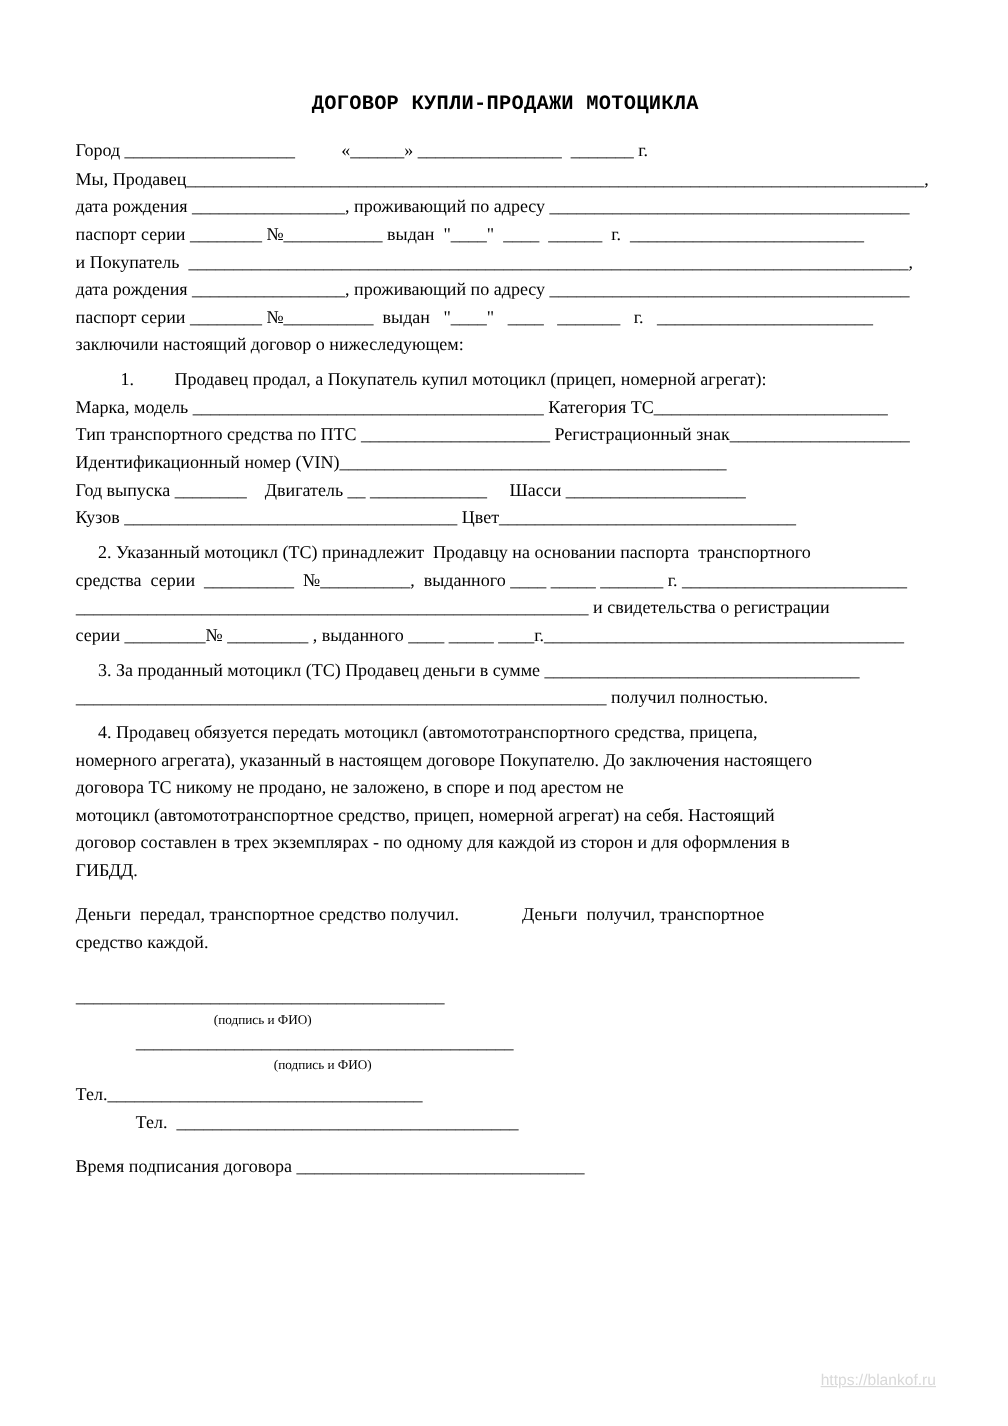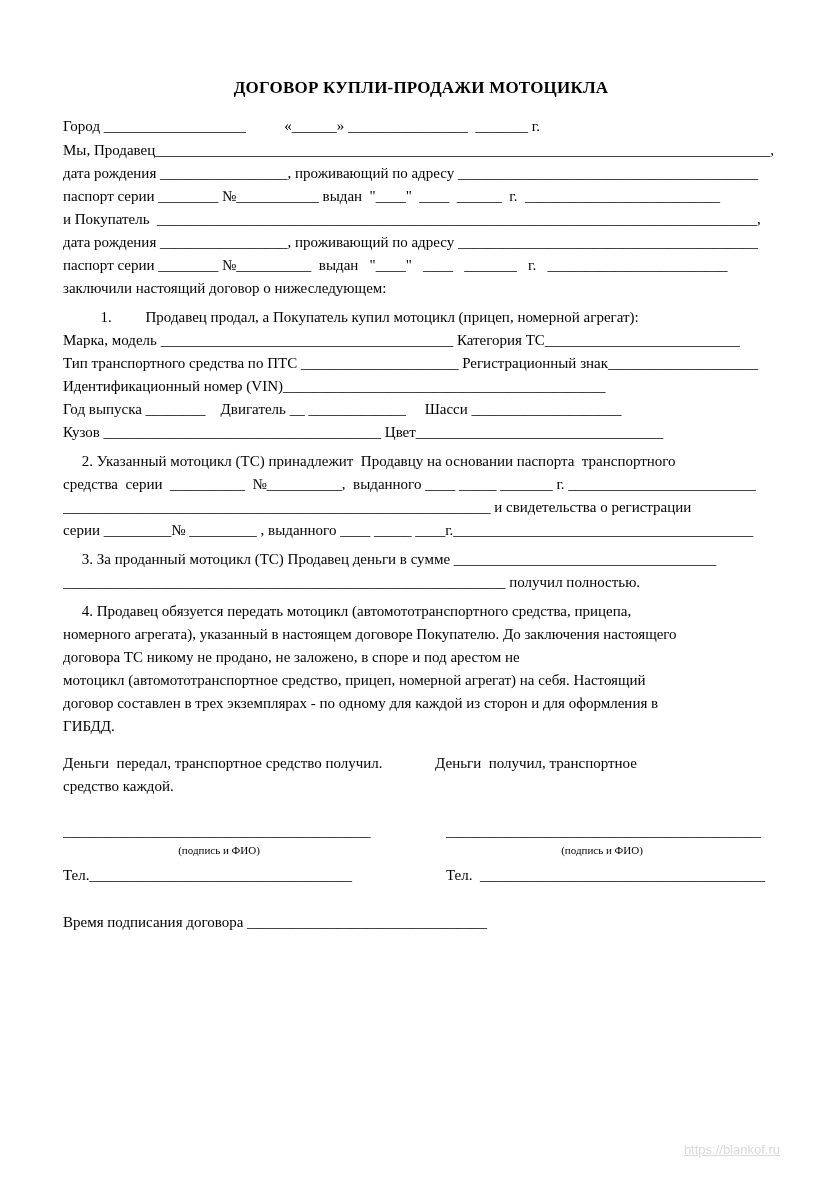--- a/index.html
+++ b/index.html
@@ -20,42 +20,43 @@
     top: 76px;
     width: 716px;
   }
   .title {
     margin: 0;
     text-align: center;
     font-weight: bold;
     font-size: 17px;
     line-height: 23px;
     letter-spacing: 0.2px;
+    font-family: Liberation Mono, monospace;
   }
   .row-between {
     display: flex;
     margin-top: 16px;
     gap: 38px;
   }
   .block   { margin-top: 1px; }
   .block-s { margin-top: 6px; }
   .block-m { margin-top: 14px; }
   .line { white-space: pre; overflow: hidden; }
-  .sig-row { display: flex; margin-top: 22px; }
+  .sig-row { display: flex; margin-top: 22px; flex-direction: column; }
   .sig-col { width: 333px; }
   .sig-col + .sig-col { margin-left: 50px; }
   .caption {
     font-size: 11px;
     line-height: 15px;
     text-align: center;
     width: 312px;
     white-space: pre;
   }
   .phones { margin-top: 6px; }
-  .time-block { margin-top: 24px; }
+  .time-block { margin-top: 14px; }
   .watermark {
     position: absolute;
     right: 60px;
     top: 1142px;
     font-family: "Liberation Sans", sans-serif;
     font-size: 13px;
     line-height: 16px;
     color: #d9d9d9;
     text-decoration: underline;
     cursor: pointer;

